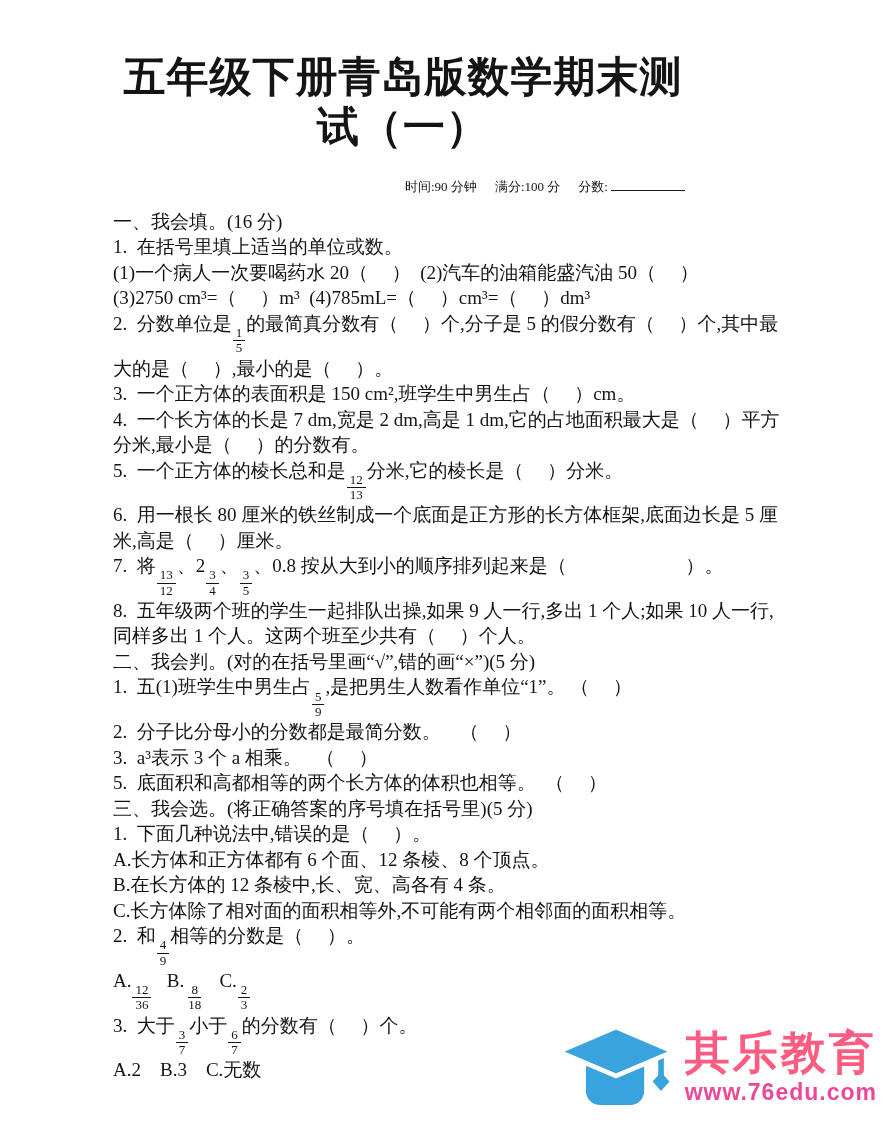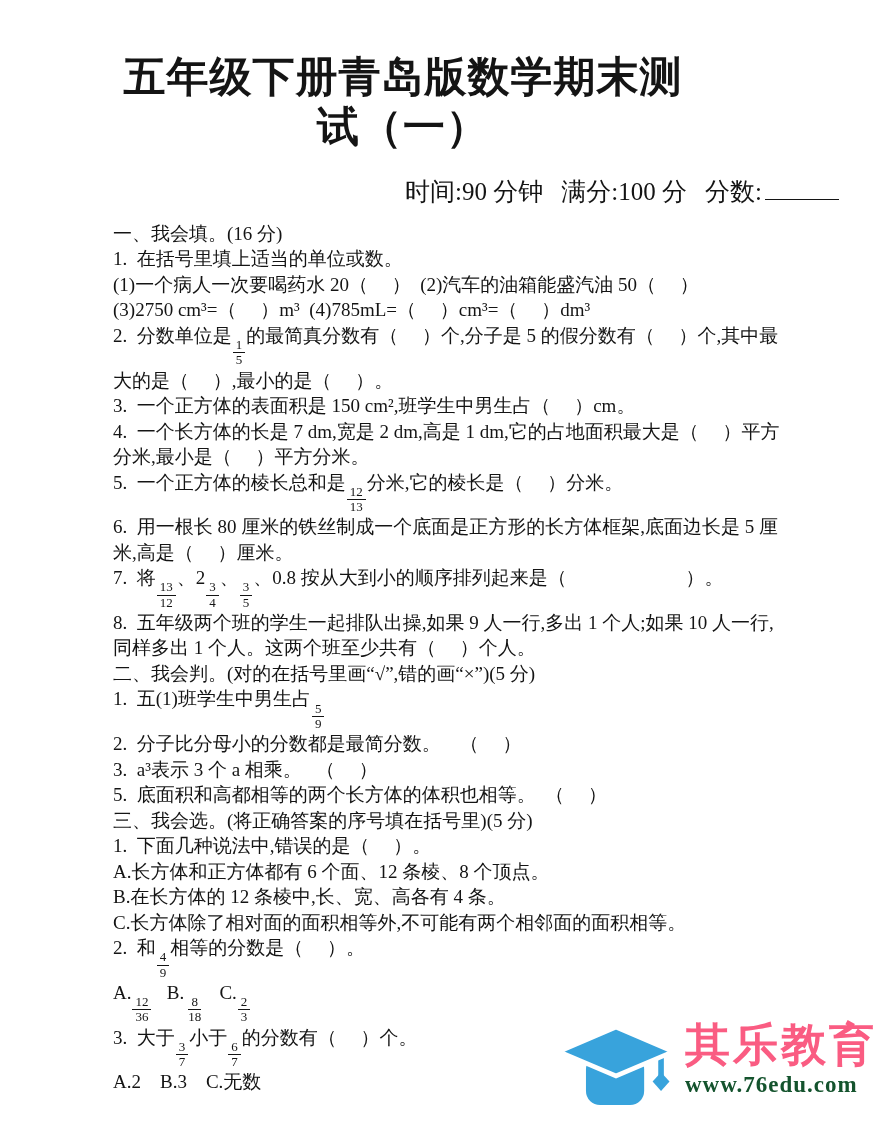--- a/index.html
+++ b/index.html
@@ -5,40 +5,40 @@
   html,body{margin:0;padding:0;background:#ffffff;}
   body{
     width:889px;height:1122px;position:relative;overflow:hidden;
     font-family:"Liberation Serif","DejaVu Serif",serif;color:#141414;
   }
   .doc{padding:52px 100px 0 113px;}
   .title{
     font-size:42px;font-weight:700;letter-spacing:1px;
     text-align:center;margin:0 96px 0 0;line-height:1.2;
   }
-  .meta{margin-top:22px;padding-left:292px;font-size:25px;white-space:pre;}
+  .meta{margin-top:22px;padding-left:292px;font-size:13px;white-space:pre;}
   .meta span{display:inline-block;}
   .meta .sep{width:18px;}
   .blank{
     display:inline-block;width:74px;height:15px;
     border-bottom:1.8px solid #141414;margin-left:3px;vertical-align:baseline;
   }
   .lines{margin-top:13px;font-size:19px;}
   .line{white-space:pre;line-height:25.5px;min-height:25.5px;}
   .tx{font-style:normal;}
   .it{font-family:"Liberation Serif",serif;}
   .frac{
     display:inline-flex;flex-direction:column;align-items:center;
     font-size:13px;line-height:1.1;vertical-align:-0.55em;padding:0 1px;
   }
   .frac .fn{border-bottom:1.2px solid #141414;padding:0 3px;}
   .frac .fd{padding:0 3px;}
   .logo{
     position:absolute;right:12px;bottom:8px;
-    display:flex;align-items:flex-start;gap:8px;
+    display:flex;align-items:center;gap:8px;
     font-family:"Liberation Sans","DejaVu Sans",sans-serif;
   }
   .logo-cap{width:122px;height:92px;flex:0 0 auto;}
   .logo-text{display:flex;flex-direction:column;align-items:flex-start;padding-bottom:2px;}
   .logo-name{font-size:45px;font-weight:bold;letter-spacing:3px;line-height:1;}
   .logo-url{font-size:23px;font-weight:bold;letter-spacing:1px;line-height:1;margin-top:6px;}
 </style>
 </head>
 <body>
 
@@ -47,29 +47,29 @@
   <div class="meta"><span>时间:90 分钟</span><span class="sep"></span><span>满分:100 分</span><span class="sep"></span><span>分数:</span><span class="blank"></span></div>
   <div class="lines">
       <div class="line"><span class="tx">一、我会填。(16 分)</span></div>
       <div class="line"><span class="tx">1.  在括号里填上适当的单位或数。</span></div>
       <div class="line"><span class="tx">(1)一个病人一次要喝药水 20（　 ）  (2)汽车的油箱能盛汽油 50（　 ）</span></div>
       <div class="line"><span class="tx">(3)2750 </span><span class="it">cm³</span><span class="tx">=（　 ）</span><span class="it">m³</span><span class="tx">  (4)785</span><span class="it">mL</span><span class="tx">=（　 ）</span><span class="it">cm³</span><span class="tx">=（　 ）</span><span class="it">dm³</span></div>
       <div class="line"><span class="tx">2.  分数单位是</span><span class="frac"><span class="fn">1</span><span class="fd">5</span></span><span class="tx">的最简真分数有（　 ）个,分子是 5 的假分数有（　 ）个,其中最</span></div>
       <div class="line"><span class="tx">大的是（　 ）,最小的是（　 ）。</span></div>
       <div class="line"><span class="tx">3.  一个正方体的表面积是 150 </span><span class="it">cm²</span><span class="tx">,班学生中男生占（　 ）</span><span class="it">cm</span><span class="tx">。</span></div>
       <div class="line"><span class="tx">4.  一个长方体的长是 7 </span><span class="it">dm</span><span class="tx">,宽是 2 </span><span class="it">dm</span><span class="tx">,高是 1 </span><span class="it">dm</span><span class="tx">,它的占地面积最大是（　 ）平方</span></div>
-      <div class="line"><span class="tx">分米,最小是（　 ）平方分米。</span></div>
+      <div class="line"><span class="tx">分米,最小是（　 ）的分数有。</span></div>
       <div class="line"><span class="tx">5.  一个正方体的棱长总和是</span><span class="frac"><span class="fn">12</span><span class="fd">13</span></span><span class="tx">分米,它的棱长是（　 ）分米。</span></div>
       <div class="line"><span class="tx">6.  用一根长 80 厘米的铁丝制成一个底面是正方形的长方体框架,底面边长是 5 厘</span></div>
       <div class="line"><span class="tx">米,高是（　 ）厘米。</span></div>
       <div class="line"><span class="tx">7.  将</span><span class="frac"><span class="fn">13</span><span class="fd">12</span></span><span class="tx">、2</span><span class="frac"><span class="fn">3</span><span class="fd">4</span></span><span class="tx">、</span><span class="frac"><span class="fn">3</span><span class="fd">5</span></span><span class="tx">、0.8 按从大到小的顺序排列起来是（　　　　　　 ）。</span></div>
       <div class="line"><span class="tx">8.  五年级两个班的学生一起排队出操,如果 9 人一行,多出 1 个人;如果 10 人一行,</span></div>
       <div class="line"><span class="tx">同样多出 1 个人。这两个班至少共有（　 ）个人。</span></div>
       <div class="line"><span class="tx">二、我会判。(对的在括号里画“√”,错的画“×”)(5 分)</span></div>
-      <div class="line"><span class="tx">1.  五(1)班学生中男生占</span><span class="frac"><span class="fn">5</span><span class="fd">9</span></span></div>
+      <div class="line"><span class="tx">1.  五(1)班学生中男生占</span><span class="frac"><span class="fn">5</span><span class="fd">9</span></span><span class="tx">,是把男生人数看作单位“1”。 （　 ）</span></div>
       <div class="line"><span class="tx">2.  分子比分母小的分数都是最简分数。    （　 ）</span></div>
       <div class="line"><span class="tx">3.  </span><span class="it">a³</span><span class="tx">表示 3 个 a 相乘。   （　 ）</span></div>
       <div class="line"><span class="tx">5.  底面积和高都相等的两个长方体的体积也相等。  （　 ）</span></div>
       <div class="line"><span class="tx">三、我会选。(将正确答案的序号填在括号里)(5 分)</span></div>
       <div class="line"><span class="tx">1.  下面几种说法中,错误的是（　 ）。</span></div>
       <div class="line"><span class="it">A.</span><span class="tx">长方体和正方体都有 6 个面、12 条棱、8 个顶点。</span></div>
       <div class="line"><span class="it">B.</span><span class="tx">在长方体的 12 条棱中,长、宽、高各有 4 条。</span></div>
       <div class="line"><span class="it">C.</span><span class="tx">长方体除了相对面的面积相等外,不可能有两个相邻面的面积相等。</span></div>
       <div class="line"><span class="tx">2.  和</span><span class="frac"><span class="fn">4</span><span class="fd">9</span></span><span class="tx">相等的分数是（　 ）。</span></div>
       <div class="line"><span class="it">A.</span><span class="frac"><span class="fn">12</span><span class="fd">36</span></span><span class="tx">   </span><span class="it">B.</span><span class="frac"><span class="fn">8</span><span class="fd">18</span></span><span class="tx">   </span><span class="it">C.</span><span class="frac"><span class="fn">2</span><span class="fd">3</span></span></div>
@@ -80,15 +80,15 @@
 
 <div class="logo">
   <svg class="logo-cap" viewBox="0 0 130 95" xmlns="http://www.w3.org/2000/svg">
     <rect x="33" y="34" width="62" height="53" rx="15" fill="#38A3DC"></rect>
     <rect x="110" y="30" width="6" height="28" rx="3" fill="#38A3DC"></rect>
     <polygon points="113,52 122,62 113,72 104,62" fill="#38A3DC"></polygon>
     <polygon points="65,4 126,30 65,56 4,30" stroke="#ffffff" stroke-width="5" fill="#38A3DC"></polygon>
   </svg>
   <div class="logo-text">
     <div class="logo-name" style="color: rgb(250, 92, 130);">其乐教育</div>
-    <div class="logo-url" style="color: #14532d; font-family: Liberation Serif, serif;">www.76edu.com</div>
+    <div class="logo-url" style="color: #ec4899;">www.76edu.com</div>
   </div>
 </div>
 
 </body></html>

